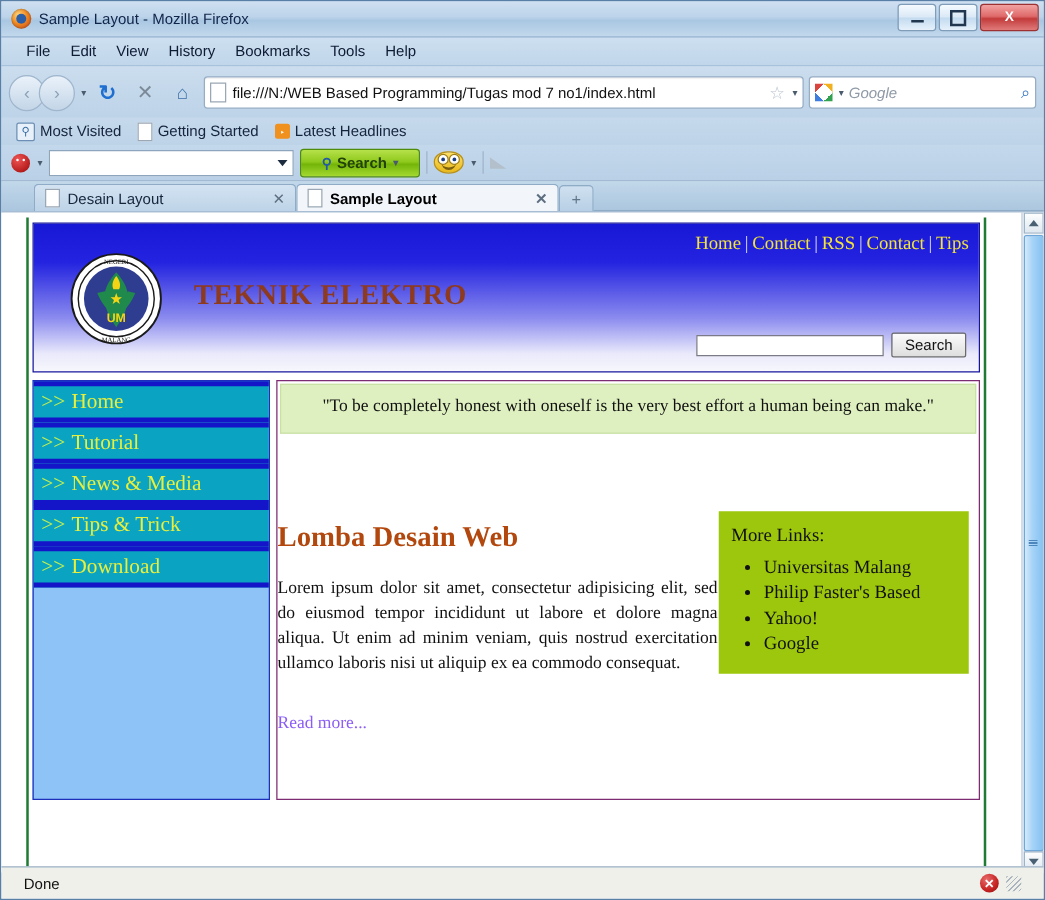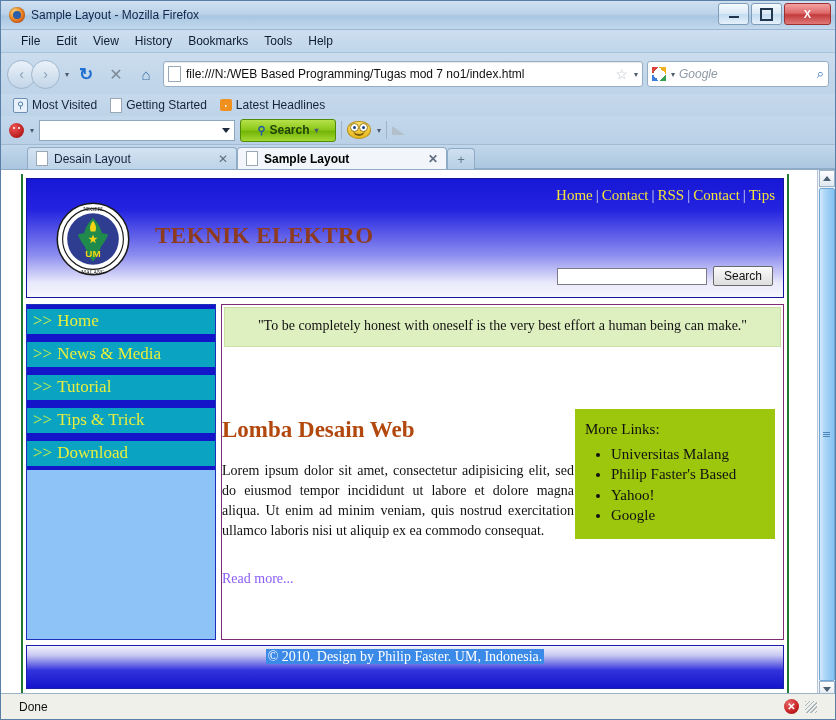--- a/index.html
+++ b/index.html
@@ -494,24 +494,24 @@
           </div>
         </div>
 
         <div class="body-row">
 
           <div class="sidebar">
             <div class="menu-li">
               <span class="chev">&gt;&gt;</span><span>Home</span>
             </div>
             <div class="menu-li">
+              <span class="chev">&gt;&gt;</span><span>Tutorial</span>
+            </div>
+            <div class="menu-li">
               <span class="chev">&gt;&gt;</span><span>News &amp; Media</span>
-            </div>
-            <div class="menu-li">
-              <span class="chev">&gt;&gt;</span><span>Tutorial</span>
             </div>
             <div class="menu-li">
               <span class="chev">&gt;&gt;</span><span>Tips &amp; Trick</span>
             </div>
             <div class="menu-li">
               <span class="chev">&gt;&gt;</span><span>Download</span>
             </div>
           </div>
 
           <div class="content">
@@ -530,23 +530,20 @@
               <ul>
                 <li>Universitas Malang</li>
                 <li>Philip Faster's Based</li>
                 <li>Yahoo!</li>
                 <li>Google</li>
               </ul>
             </div>
           </div>
         </div>
 
-        <div class="footer">
-          <span class="ftext">© 2010. Design by Philip Faster. UM, Indonesia.</span>
-        </div>
 
       </div>
     </div>
 
     <div class="vscroll">
       <div class="sbbtn">
           <span class="sbarrow-up"></span>
         </div>
       <div class="sbtrack">
         <div class="sbthumb">

